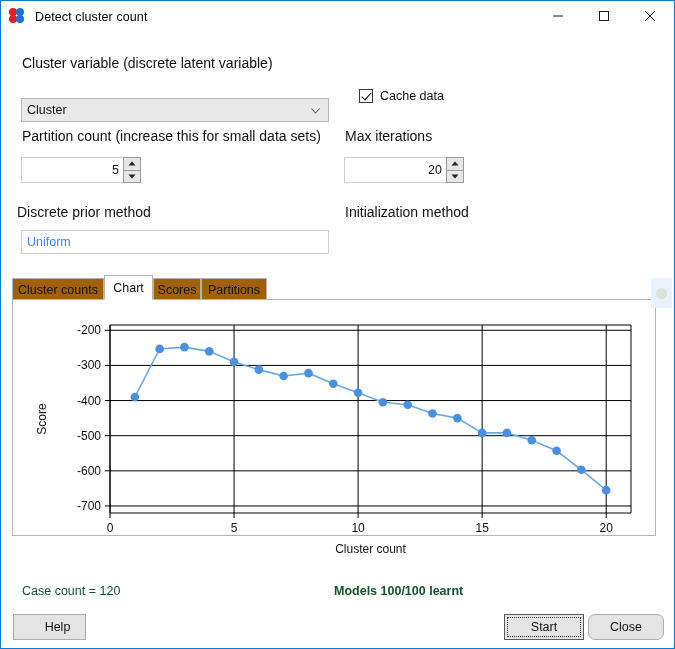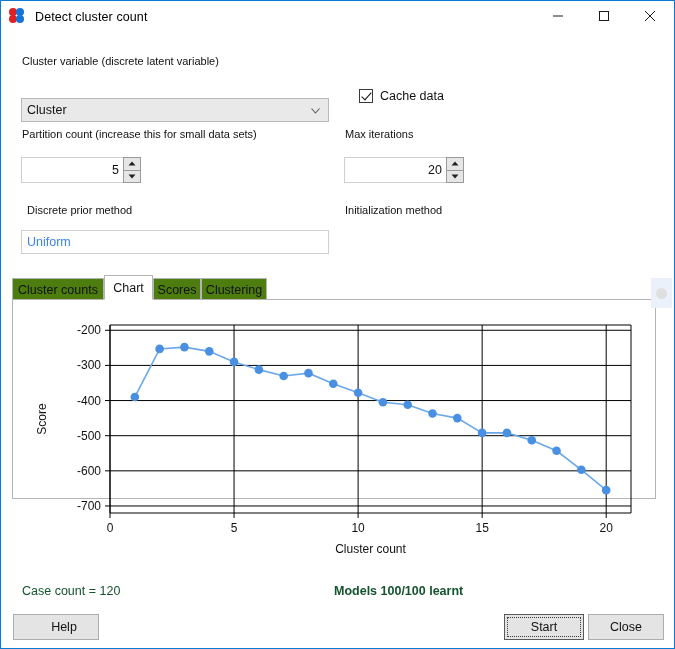--- a/index.html
+++ b/index.html
@@ -45,21 +45,21 @@
     display: flex; align-items: center; justify-content: center;
     color: #1a1a1a;
   }
   #btn-min { right: 93px; }
   #btn-max { right: 47px; }
   #btn-close { right: 1px; }
   .wbtn svg { display: block; }
 
   
   .lbl {
-    position: absolute; font-size: 11px; color: #111; white-space: nowrap;
+    position: absolute; font-size: 14px; color: #111; white-space: nowrap;
   }
   .tb {
     position: absolute; background: #fff; border: 1px solid #cfcfcf;
     font-size: 12.5px; color: #3b82f6;
     display: flex; align-items: center; padding: 0 5px;
   }
   .combo {
     position: absolute; background: #e9e9e9; border: 1px solid #b8b8b8;
     font-size: 12.5px; color: #111;
     display: flex; align-items: center; padding: 0 5px;
@@ -95,31 +95,31 @@
     border-width: 0 1.6px 1.6px 0; transform: rotate(42deg);
   }
   .cblabel { font-size: 12.5px; color: #111; }
 
   
   #tabstrip {
     position: absolute; left: 11px; top: 277px; width: 653px; height: 22px;
   }
   .tab {
     position: absolute; top: 0; height: 24px;
-    background: #4d7c0f; border: 1px solid #b4b4b4;
+    background: #a16207; border: 1px solid #b4b4b4;
     font-size: 12.5px; color: #111;
     display: flex; align-items: center; justify-content: center;
     padding: 0 8px; white-space: nowrap;
   }
   .tab.active {
     background: #fff; border-bottom-color: #fff;
     top: -3px; height: 25px; z-index: 3;
   }
   #tabpanel {
-    position: absolute; left: 11px; top: 298px; width: 644px; height: 200px;
+    position: absolute; left: 11px; top: 298px; width: 644px; height: 237px;
     border: 1px solid #b4b4b4; background: #fff; z-index: 1;
   }
   #side-nub {
     position: absolute; right: 2px; top: 277px; width: 21px; height: 30px;
     background: #eaf1fa; z-index: 4;
   }
   #side-nub .circ {
     position: absolute; left: 5px; top: 10px; width: 11px; height: 11px;
     border-radius: 50%; background: #dfdfdf;
   }
@@ -214,21 +214,21 @@
           </svg>
       </div>
       <div>
         <svg width="8" height="5" viewBox="0 0 8 5">
             <polygon points="4,4.5 0.5,0.5 7.5,0.5" fill="#222"></polygon>
           </svg>
       </div>
     </div>
   </div>
 
-  <div class="lbl" style="left:26px; top:203px;">Discrete prior method</div>
+  <div class="lbl" style="left:16px; top:203px;">Discrete prior method</div>
   <div class="tb" style="left:20px; top:229px; width:308px; height:24px;">
     <span>Uniform</span>
   </div>
 
   <div class="lbl" style="left:344px; top:203px;">Initialization method</div>
 
   <div id="tabpanel">
     <svg id="chart" width="642" height="260" viewBox="0 0 642 260">
         <line x1="97" y1="30.27102803738319" x2="618" y2="30.27102803738319" stroke="#000" stroke-width="1"></line>
         <line x1="92" y1="30.27102803738319" x2="97" y2="30.27102803738319" stroke="#000" stroke-width="1"></line>
@@ -297,35 +297,35 @@
     <div class="tab" style="left:0px;   width:92px;">
       <span>Cluster counts</span>
     </div>
     <div class="tab active" style="left:92px; width:49px;">
       <span>Chart</span>
     </div>
     <div class="tab" style="left:141px; width:48px;">
       <span>Scores</span>
     </div>
     <div class="tab" style="left:189px; width:66px;">
-      <span>Clustering</span>
+      <span>Partitions</span>
     </div>
   </div>
 
   <div id="side-nub">
     <span class="circ"></span>
   </div>
 
   <div class="status" style="left:21px; top:583px;">Case count = 120</div>
   <div class="status" style="left:333px; top:583px;font-weight:bold;">Models 100/100 learnt</div>
 
-  <div class="btn" style="left:12px; top:613px; width:86px; height:26px;padding-left:16px;">
+  <div class="btn" style="left:12px; top:613px; width:73px; height:26px;padding-left:16px;">
     <span>Help</span>
   </div>
   <div class="btn focus" style="left:503px; top:613px; width:80px; height:26px;">
     <span class="inner"></span>
     <span>Start</span>
   </div>
-  <div class="btn" style="left:587px; top:613px; width:76px; height:26px;">
+  <div class="btn" style="left:587px; top:613px; width:76px; height:26px;border-radius:7px;">
     <span>Close</span>
   </div>
 
 </div>
 
 </body></html>

